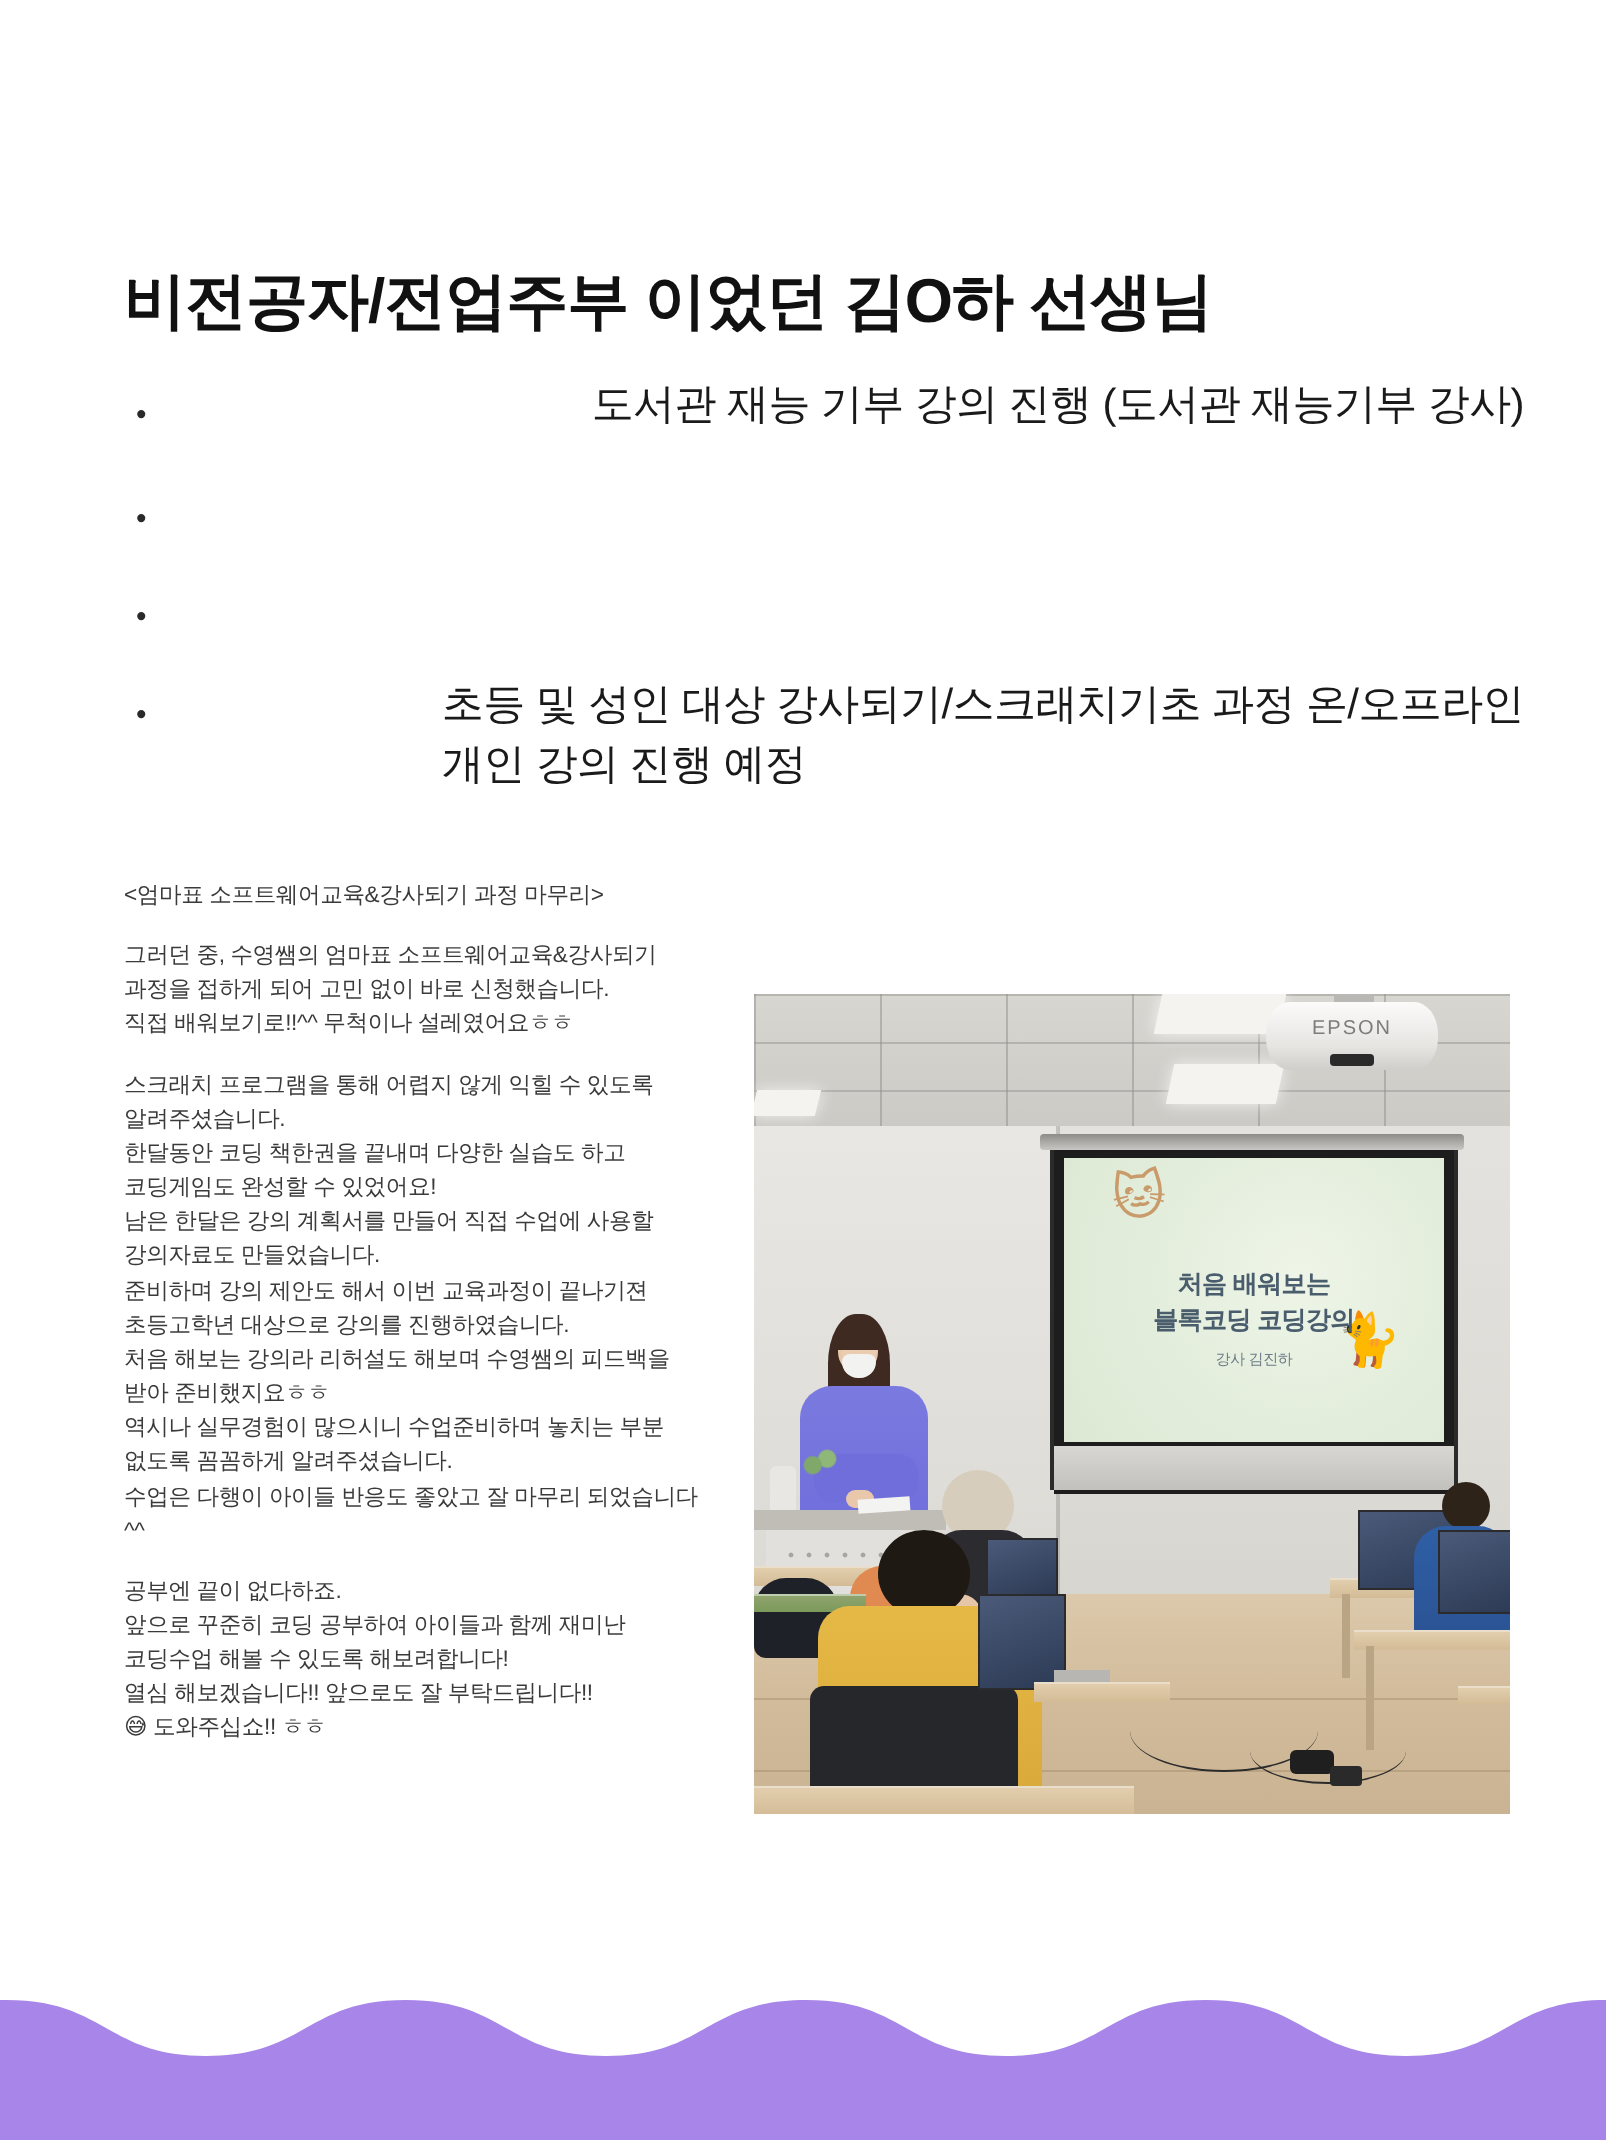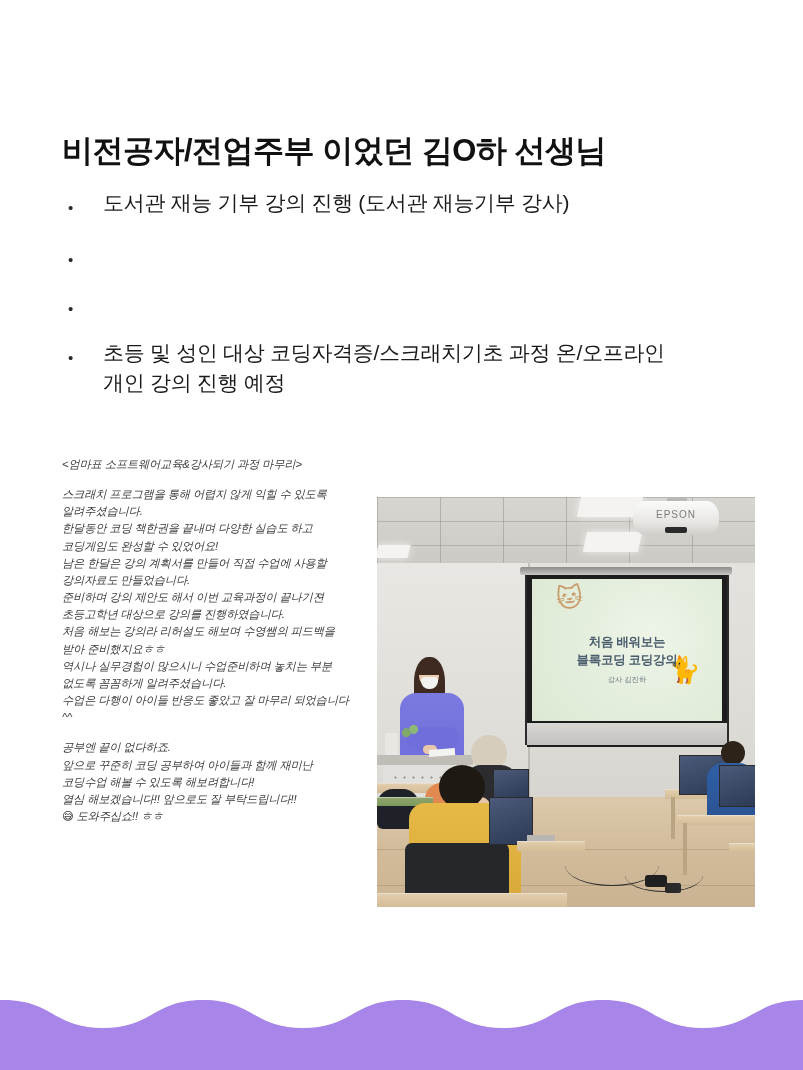--- a/index.html
+++ b/index.html
@@ -37,20 +37,21 @@
     position: absolute;
     left: 62px;
     top: 188px;
     width: 700px;
   }
   .bullet-row {
     position: relative;
     display: flex;
     align-items: flex-start;
     margin-bottom: 22px;
+    justify-content: space-between;
   }
   .bullet-dot {
     width: 8px;
     min-width: 8px;
     margin-top: 12px;
     margin-left: 6px;
     font-size: 15px;
     line-height: 1;
     color: #2a2a2a;
   }
@@ -61,27 +62,26 @@
     line-height: 1.42;
     color: #1a1a1a;
     letter-spacing: -0.3px;
   }
   .bullet-text .l2 { display: block; }
 
   
   #body-copy {
     position: absolute;
     left: 62px;
-    top: 456px;
+    top: 440px;
     width: 316px;
     font-size: 11.3px;
     line-height: 1.52;
     color: #3a3a3a;
     letter-spacing: -0.2px;
-    font-style: italic;
   }
   #body-copy p { margin: 0 0 13px 0; }
   #body-copy p:last-child { margin-bottom: 0; }
 
   
   #photo {
     position: absolute;
     left: 377px;
     top: 497px;
     width: 378px;
@@ -322,29 +322,30 @@
       <span class="bullet-dot"></span>
     </div>
 
     <div class="bullet-row">
       <span class="bullet-dot"></span>
     </div>
 
     <div class="bullet-row">
       <span class="bullet-dot"></span>
       <span class="bullet-text">
-        <span>초등 및 성인 대상 코딩자격증/스크래치기초 과정 온/오프라인</span>
+        <span>초등 및 성인 대상 강사되기/스크래치기초 과정 온/오프라인</span>
         <span class="l2">개인 강의 진행 예정</span>
       </span>
     </div>
 
   </div>
 
   <div id="body-copy">
     <p>&lt;엄마표 소프트웨어교육&amp;강사되기 과정 마무리&gt;</p>
+    <p>그러던 중, 수영쌤의 엄마표 소프트웨어교육&amp;강사되기<br>과정을 접하게 되어 고민 없이 바로 신청했습니다.<br>직접 배워보기로!!^^ 무척이나 설레였어요ㅎㅎ</p>
     <p>스크래치 프로그램을 통해 어렵지 않게 익힐 수 있도록<br>알려주셨습니다.<br>한달동안 코딩 책한권을 끝내며 다양한 실습도 하고<br>코딩게임도 완성할 수 있었어요!<br>남은 한달은 강의 계획서를 만들어 직접 수업에 사용할<br>강의자료도 만들었습니다.<br>준비하며 강의 제안도 해서 이번 교육과정이 끝나기젼<br>초등고학년 대상으로 강의를 진행하였습니다.<br>처음 해보는 강의라 리허설도 해보며 수영쌤의 피드백을<br>받아 준비했지요ㅎㅎ<br>역시나 실무경험이 많으시니 수업준비하며 놓치는 부분<br>없도록 꼼꼼하게 알려주셨습니다.<br>수업은 다행이 아이들 반응도 좋았고 잘 마무리 되었습니다<br>^^</p>
     <p>공부엔 끝이 없다하죠.<br>앞으로 꾸준히 코딩 공부하여 아이들과 함께 재미난<br>코딩수업 해볼 수 있도록 해보려합니다!<br>열심 해보겠습니다!! 앞으로도 잘 부탁드립니다!!<br>😅 도와주십쇼!! ㅎㅎ</p>
   </div>
 
   <div id="photo">
 
     <div class="ceiling"></div>
     <div class="ceiling-grid"></div>
     <div class="light-panel lp1"></div>
     <div class="light-panel lp2"></div>

